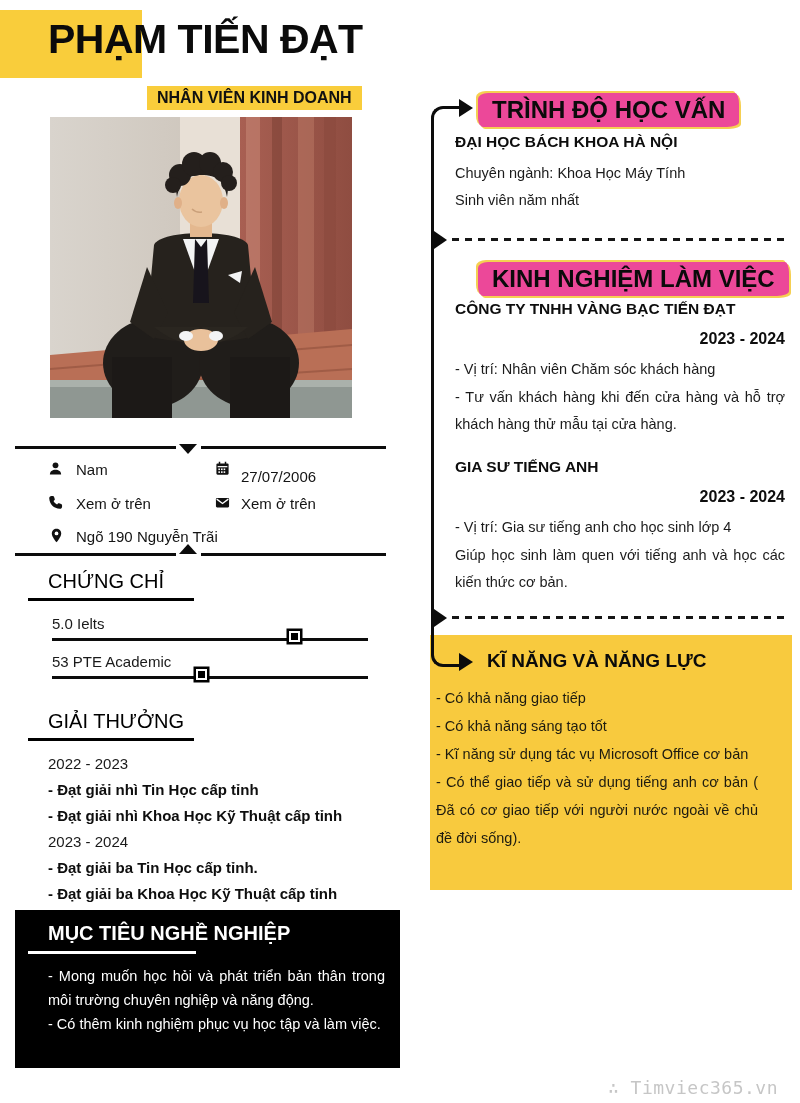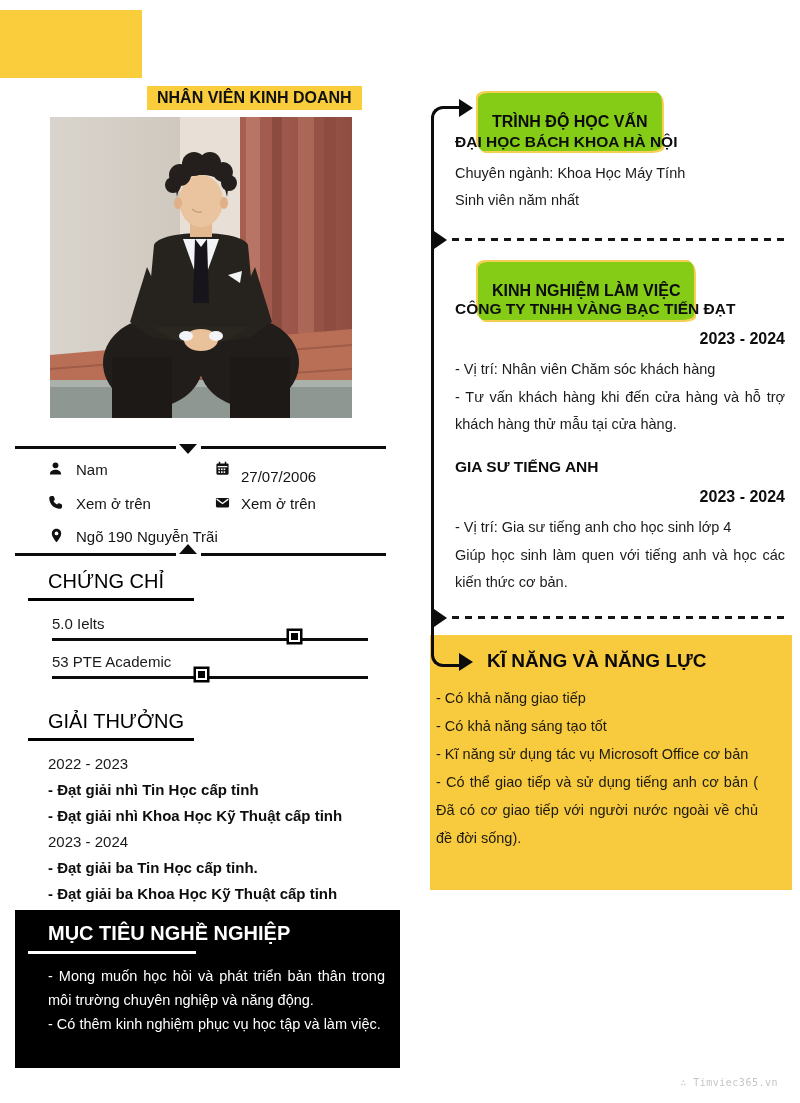--- a/index.html
+++ b/index.html
@@ -41,41 +41,42 @@
   .obj-body p{margin:0;}
 
   
   .spine{left:431px;top:124px;width:3px;height:528px;background:#0c0c0c;z-index:3;}
   .hook-top{left:431px;top:106px;width:30px;height:22px;border-top:3px solid #0c0c0c;border-left:3px solid #0c0c0c;border-top-left-radius:12px;z-index:3;}
   .hook-bottom{left:431px;top:640px;width:30px;height:24px;border-bottom:3px solid #0c0c0c;border-left:3px solid #0c0c0c;border-bottom-left-radius:12px;z-index:3;}
   .arrow-right{width:0;height:0;border-top:9px solid transparent;border-bottom:9px solid transparent;border-left:14px solid #0c0c0c;z-index:3;}
   .tri-right{width:0;height:0;border-top:9px solid transparent;border-bottom:9px solid transparent;border-left:13px solid #0c0c0c;z-index:3;}
   .dashed{height:3px;background:repeating-linear-gradient(90deg,#161616 0 7px,transparent 7px 13px);}
 
-  .r-title{padding:20px 14px;background:#84cc16;font-size:16px;font-weight:700;color:#0b0b0b;white-space:nowrap;
+  .r-title{padding:3px 14px;background:#ec4899;font-size:24px;font-weight:700;color:#0b0b0b;white-space:nowrap;
            border-radius:10px 4px 12px 5px / 6px 11px 5px 9px;box-shadow:2px 2px 0 rgba(243,199,52,.85),-2px -2px 0 rgba(243,199,52,.85);}
   .r-strong{font-size:15.5px;font-weight:700;color:#0d0d0d;white-space:nowrap;}
   .r-period{width:330px;text-align:right;font-size:16px;font-weight:700;color:#0d0d0d;}
   .r-body{width:330px;font-size:14.5px;line-height:27.5px;color:#1b1b1b;text-align:justify;}
   .r-body p{margin:0;}
   .r-line{font-size:14.5px;color:#1b1b1b;white-space:nowrap;}
 
   .skills-box{left:430px;top:635px;width:362px;height:255px;background:#F8CA3E;z-index:1;}
   .skills-title{left:487px;top:650px;font-size:19px;font-weight:700;color:#0b0b0b;white-space:nowrap;z-index:4;}
   .skills-list{left:436px;top:684px;width:322px;font-size:14.5px;line-height:28px;color:#1d1b10;text-align:justify;z-index:4;}
   .skills-list p{margin:0;}
 
-  .watermark{right:22px;top:1077px;font-family:"DejaVu Sans Mono",monospace;font-size:10px;color:#c6c6c6;letter-spacing:.5px;white-space:nowrap;}
+  .watermark{right:22px;top:1077px;font-family:"DejaVu Sans Mono",monospace;font-size:18px;color:#c6c6c6;letter-spacing:.5px;white-space:nowrap;}
 </style>
 </head>
 <body>
 
 <div class="page">
 
   <div class="abs accent-block"></div>
+  <div class="abs cv-name">PHẠM TIẾN ĐẠT</div>
   <div class="abs job-pill">NHÂN VIÊN KINH DOANH</div>
 
   <div class="abs photo">
     <svg width="302" height="301" viewBox="0 0 302 301" xmlns="http://www.w3.org/2000/svg">
       <defs>
         <linearGradient id="gL" x1="0" y1="0" x2="1" y2="0">
           <stop offset="0" stop-color="#d9d4cd"></stop>
             <stop offset="1" stop-color="#cdc5bb"></stop>
         </linearGradient>
         <linearGradient id="gR" x1="0" y1="0" x2="1" y2="0">

